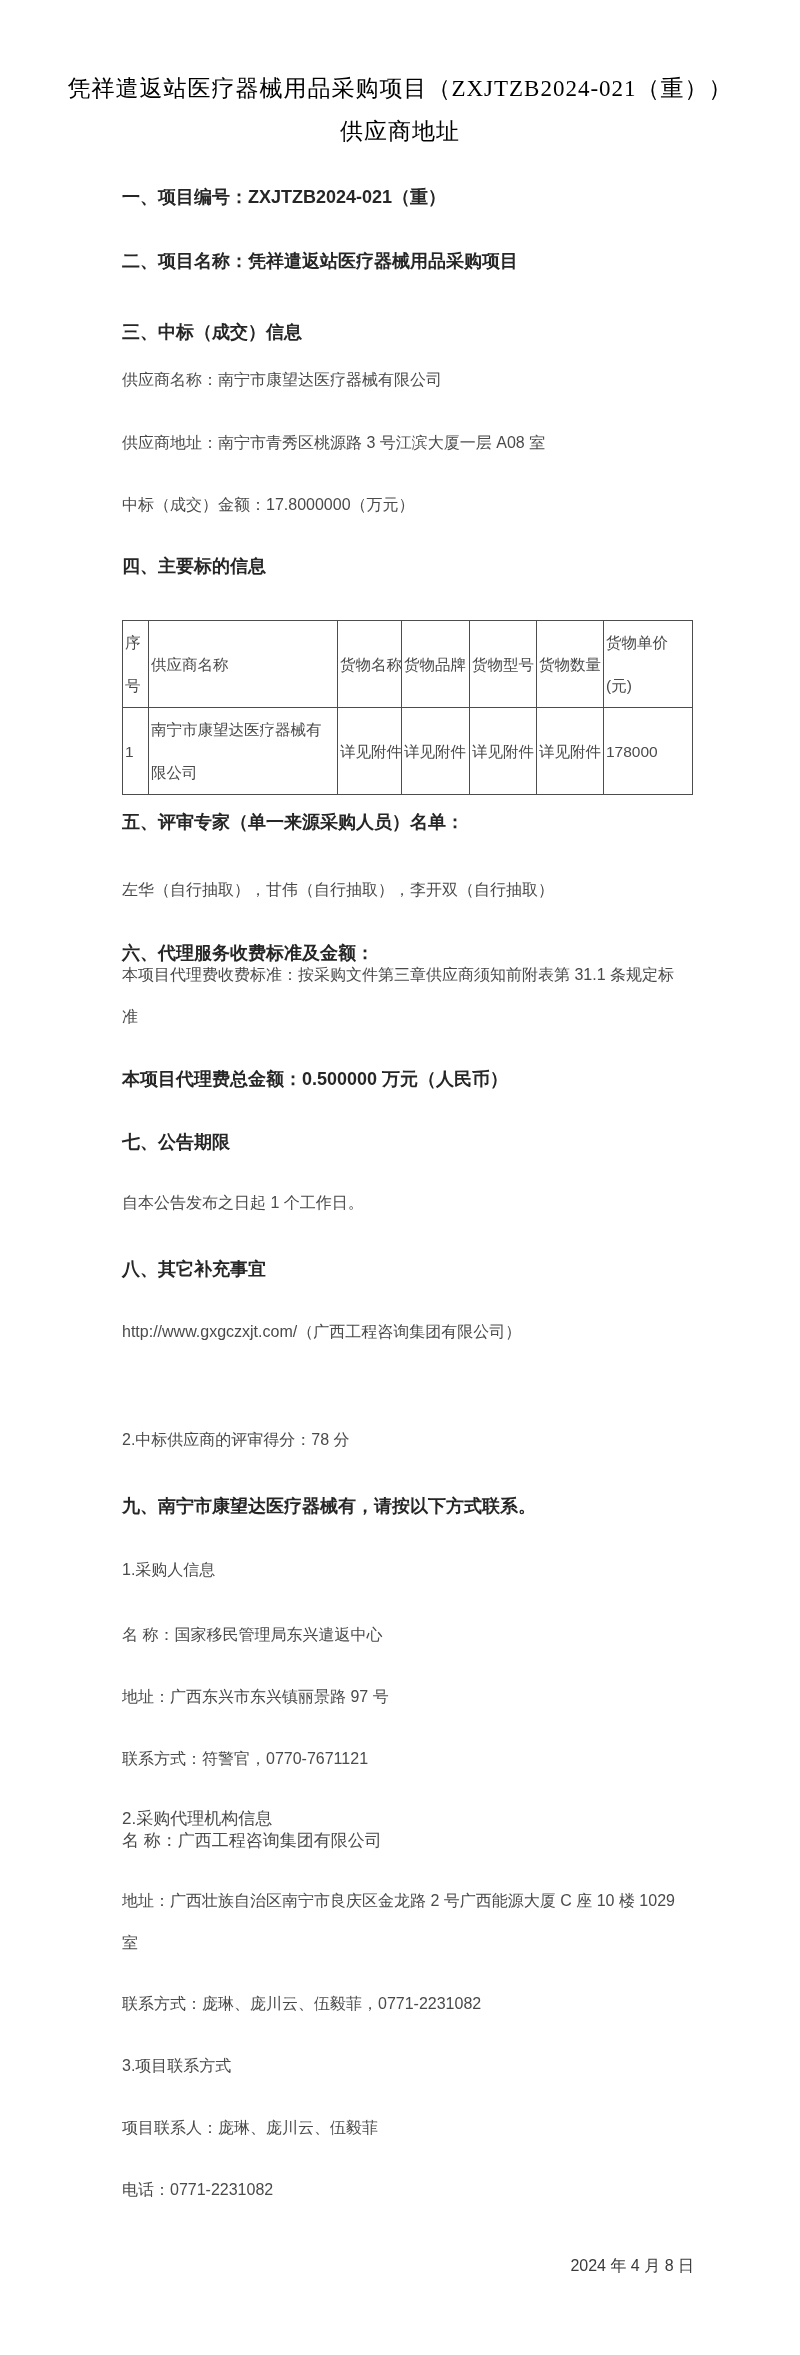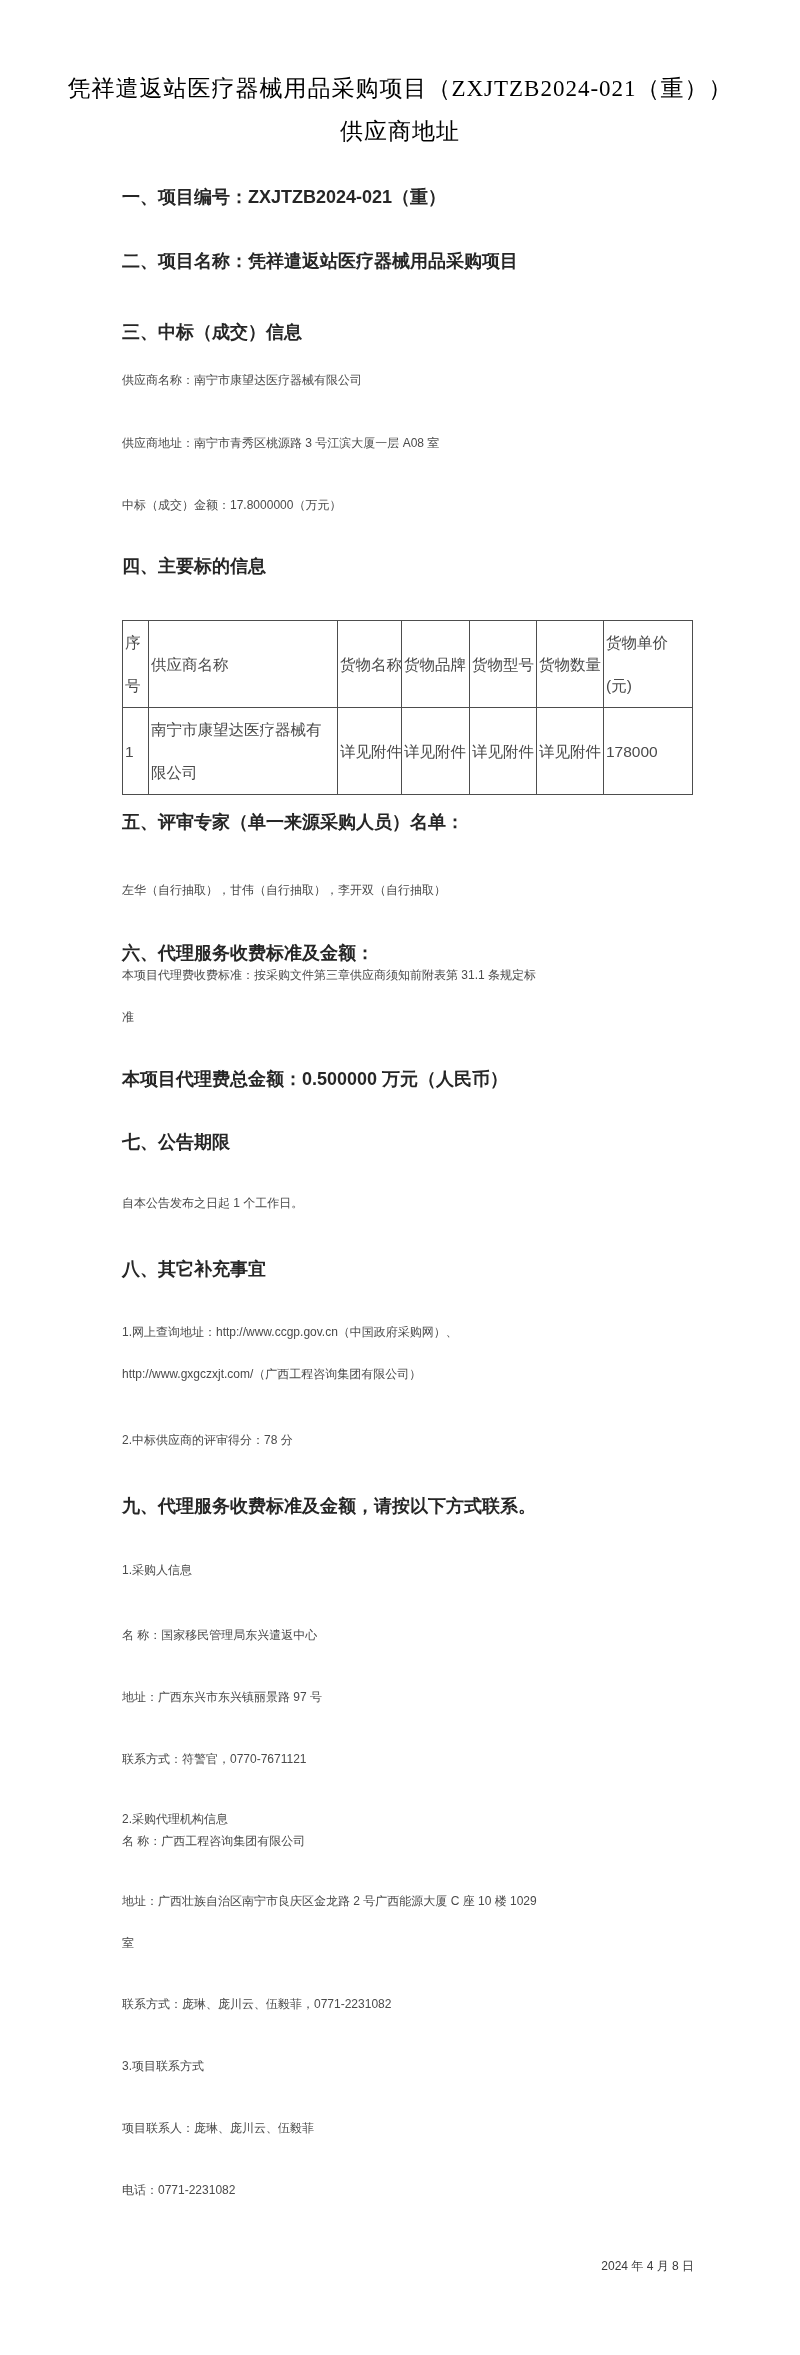--- a/index.html
+++ b/index.html
@@ -24,28 +24,28 @@
   }
   .title .line{display:block;white-space:nowrap;}
   .h{
     font-size:18px;
     font-weight:700;
     color:#262626;
     line-height:24px;
     white-space:nowrap;
   }
   .b{
-    font-size:12px;
+    font-size:16px;
     color:#4a4a4a;
     line-height:24px;
     white-space:nowrap;
   }
   .b .line,.h .line{display:block;white-space:nowrap;}
   .b.wrap2{line-height:42px;}
-  .pair{font-size:12px;color:#4a4a4a;line-height:22px;}
+  .pair{font-size:17px;color:#4a4a4a;line-height:22px;}
   .pair .line{display:block;white-space:nowrap;}
   .date{text-align:right;color:#3a3a3a;}
   table.award{
     position:absolute;
     left:122px;
     top:620px;
     width:570px;
     border-collapse:collapse;
     table-layout:fixed;
     font-size:15.5px;
@@ -160,27 +160,26 @@
 
   <div class="blk h" style="top:1067px">本项目代理费总金额：0.500000 万元（人民币）</div>
 
   <div class="blk h" style="top:1130px">七、公告期限</div>
 
   <div class="blk b" style="top:1191px">自本公告发布之日起 1 个工作日。</div>
 
   <div class="blk h" style="top:1257px">八、其它补充事宜</div>
 
   <div class="blk b wrap2" style="top:1311px">
-    <span class="line">1.网上查询地址：http://www.ccgp.gov.cn（中国政府采购网）、</span>
     <span class="line">http://www.gxgczxjt.com/（广西工程咨询集团有限公司）</span>
   </div>
 
   <div class="blk b" style="top:1428px">2.中标供应商的评审得分：78 分</div>
 
-  <div class="blk h" style="top:1494px">九、代理服务收费标准及金额，请按以下方式联系。</div>
+  <div class="blk h" style="top:1494px">九、南宁市康望达医疗器械有，请按以下方式联系。</div>
 
   <div class="blk b" style="top:1558px">1.采购人信息</div>
 
   <div class="blk b" style="top:1623px">名 称：国家移民管理局东兴遣返中心</div>
 
   <div class="blk b" style="top:1685px">地址：广西东兴市东兴镇丽景路 97 号</div>
 
   <div class="blk b" style="top:1747px">联系方式：符警官，0770-7671121</div>
 
   <div class="blk pair" style="top:1808px">

